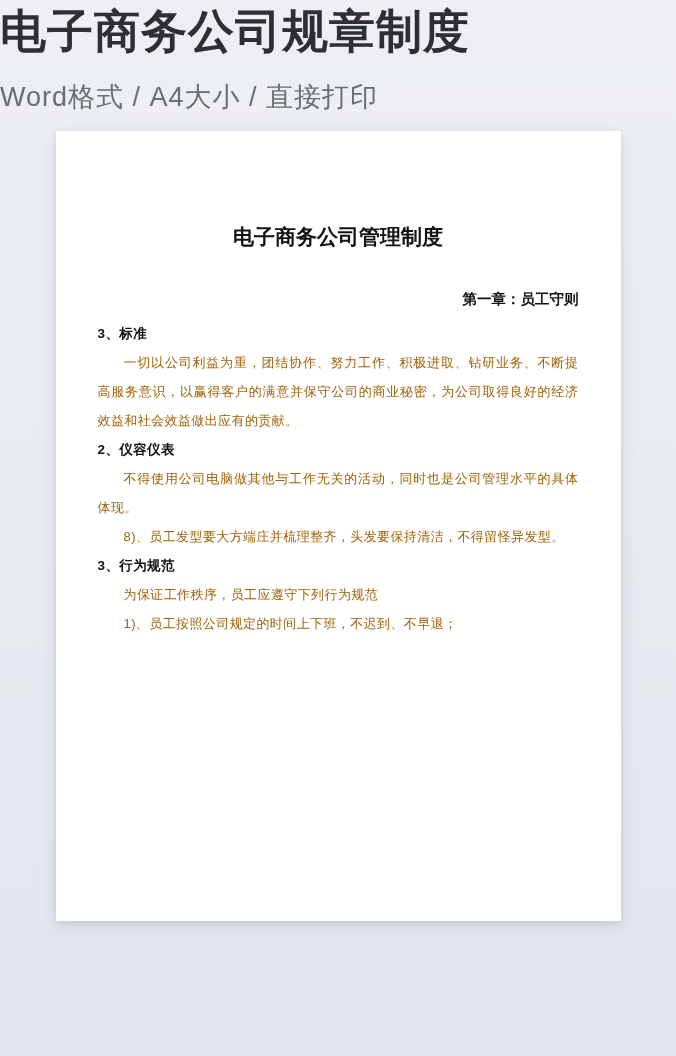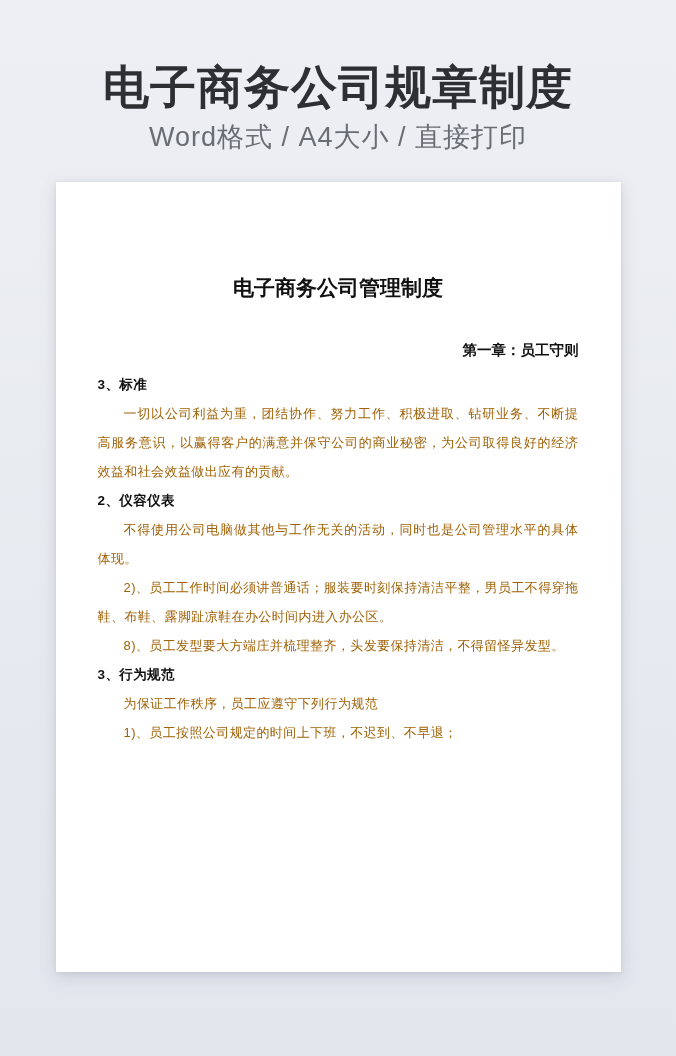--- a/index.html
+++ b/index.html
@@ -6,43 +6,41 @@
   html, body { width: 676px; }
   body {
     width: 676px;
     height: 1056px;
     background: linear-gradient(180deg, #edeff4 0%, #e9ecf1 40%, #e2e6ed 100%);
     font-family: "Liberation Sans", "DejaVu Sans", sans-serif;
     overflow: hidden;
   }
   
   .poster-header {
-    padding-top: 56px;
-    text-align: center;
   }
   .poster-title {
     font-size: 46px;
     font-weight: 800;
     letter-spacing: 1px;
     color: #2d2f33;
     line-height: 1.35;
   }
   .poster-subtitle {
-    margin-top: 2px;
+    margin-top: 18px;
     font-size: 27px;
     font-weight: 400;
     letter-spacing: 1px;
     color: #696d74;
     line-height: 1.3;
   }
   
   .sheet {
     width: 565px;
     height: 790px;
-    margin: 27px auto 0 auto;
+    margin: 16px auto 0 auto;
     background: #ffffff;
     box-shadow: 0 5px 16px rgba(90, 100, 120, 0.18), 0 1px 4px rgba(90, 100, 120, 0.12);
     padding: 92px 42px 40px 42px;
     color: #1e1e1e;
     overflow: hidden;
   }
   .doc-title {
     text-align: center;
     font-size: 21px;
     font-weight: 700;
@@ -87,21 +85,20 @@
   <h1 class="doc-title">电子商务公司管理制度</h1>
   <h2 class="doc-chapter">第一章：员工守则</h2>
 
   <div class="doc-body">
 
     <div class="sec-heading">3、标准</div>
     <p class="para">一切以公司利益为重，团结协作、努力工作、积极进取、钻研业务、不断提高服务意识，以赢得客户的满意并保守公司的商业秘密，为公司取得良好的经济效益和社会效益做出应有的贡献。</p>
 
     <div class="sec-heading">2、仪容仪表</div>
     <p class="para">不得使用公司电脑做其他与工作无关的活动，同时也是公司管理水平的具体体现。</p>
-    <p class="para">2)、员工工作时间必须讲普通话；服装要时刻保持清洁平整，男员工不得穿拖鞋、布鞋、露脚趾凉鞋在办公时间内进入办公区。</p>
     <p class="para">8)、员工发型要大方端庄并梳理整齐，头发要保持清洁，不得留怪异发型。</p>
 
     <div class="sec-heading">3、行为规范</div>
     <p class="para">为保证工作秩序，员工应遵守下列行为规范</p>
     <p class="para">1)、员工按照公司规定的时间上下班，不迟到、不早退；</p>
 
   </div>
 </main>
 
 </body></html>

